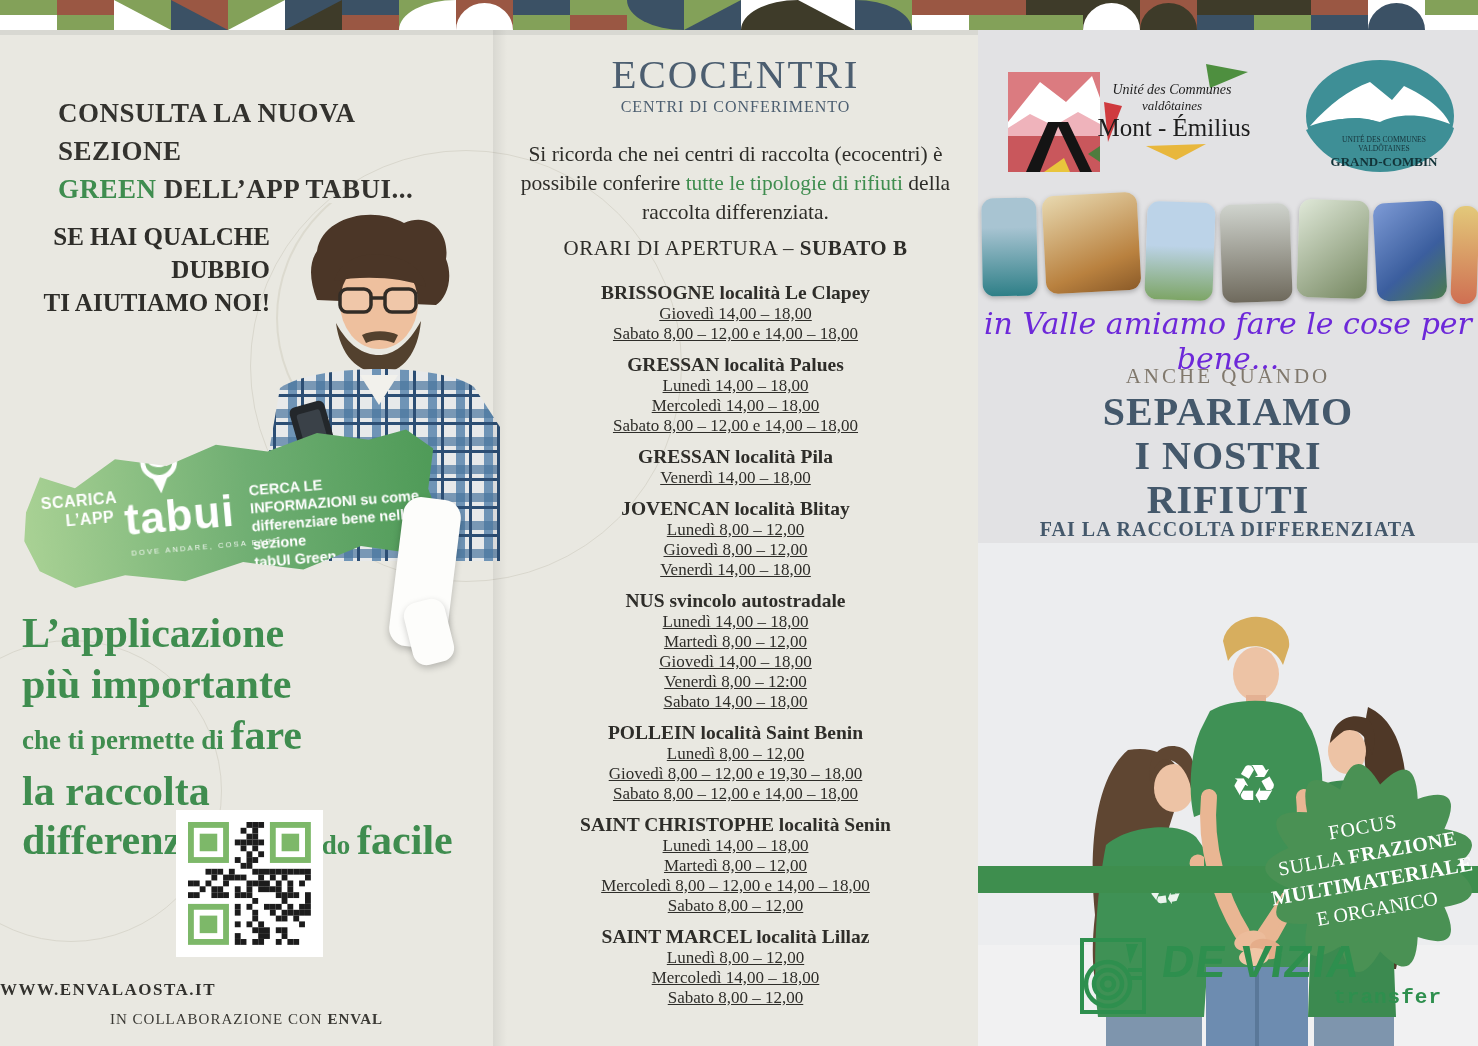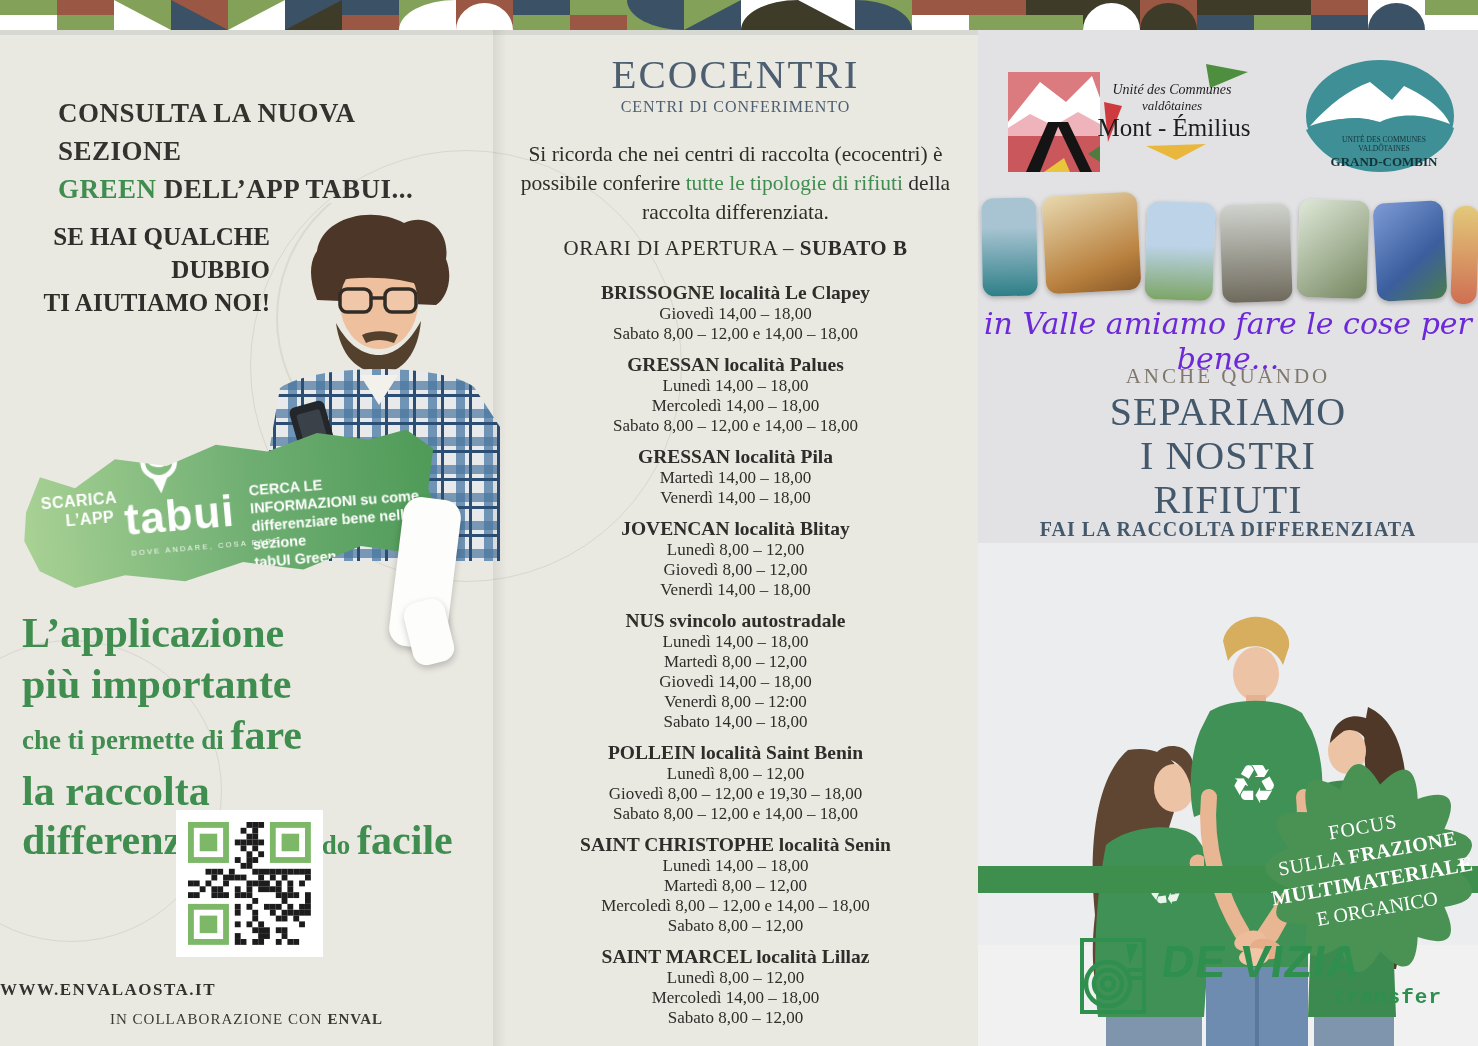--- a/index.html
+++ b/index.html
@@ -46,30 +46,30 @@
   #csub{left:493px;top:98px;width:485px;text-align:center;color:#4C5E70;
         font-size:16px;letter-spacing:1px;}
   #cintro{left:518px;top:140px;width:435px;text-align:center;color:#2e2d29;
           font-size:21.5px;line-height:29px;}
   #cintro .grn{color:#3F8D4F;}
   #orari{left:493px;top:236px;width:485px;text-align:center;color:#2e2d29;font-size:21px;letter-spacing:.5px;}
   #orari b{font-weight:bold;}
   #locations{left:493px;top:282px;width:485px;text-align:center;color:#2e2d29;}
   .loc{margin-bottom:10px;}
   .loc-name{font-weight:bold;font-size:19.5px;line-height:22px;}
-  .loc-hours{font-size:17px;line-height:20px;}
+  .loc-hours{font-size:17px;line-height:20px;text-decoration:underline;}
   
   #rightbg{left:978px;top:30px;width:500px;height:1016px;background:#e2e2e4;}
   #photobg{left:978px;top:543px;width:500px;height:503px;background:#ecedef;}
   .ptile{top:198px;height:98px;border-radius:12px;box-shadow:0 2px 5px rgba(0,0,0,.25);}
   #scriptline{left:978px;top:306px;width:500px;text-align:center;color:#6d28d9;
               font-style:italic;font-size:30px;font-family:"DejaVu Serif",serif;}
   #anche{left:978px;top:364px;width:500px;text-align:center;color:#80786c;
          font-size:21px;letter-spacing:3px;}
-  .bigline{left:978px;width:500px;text-align:center;color:#44586B;font-weight:normal;
+  .bigline{left:978px;width:500px;text-align:center;color:#44586B;font-weight:bold;
            font-size:40px;letter-spacing:1px;}
   #fai{left:978px;top:518px;width:500px;text-align:center;color:#44586B;
        font-weight:bold;font-size:20px;letter-spacing:1px;}
   #greenband{left:978px;top:866px;width:500px;height:27px;background:#3E8E4E;}
   #badge{left:1262px;top:760px;width:216px;height:216px;}
   #badgetext{left:1262px;top:760px;width:216px;height:216px;transform:rotate(-10deg);
              color:#fff;text-align:center;display:flex;flex-direction:column;
              justify-content:center;gap:4px;}
   #badgetext .f1{font-size:20px;letter-spacing:1px;}
   #badgetext .f2{font-size:20px;letter-spacing:.5px;}
@@ -368,21 +368,20 @@
         <div class="loc-hours">Sabato 8,00 – 12,00 e 14,00 – 18,00</div>
       </div>
       <div class="loc">
         <div class="loc-name">GRESSAN località Palues</div>
         <div class="loc-hours">Lunedì 14,00 – 18,00</div>
         <div class="loc-hours">Mercoledì 14,00 – 18,00</div>
         <div class="loc-hours">Sabato 8,00 – 12,00 e 14,00 – 18,00</div>
       </div>
       <div class="loc">
         <div class="loc-name">GRESSAN località Pila</div>
-        <div class="loc-hours">Martedì 14,00 – 18,00</div>
         <div class="loc-hours">Venerdì 14,00 – 18,00</div>
       </div>
       <div class="loc">
         <div class="loc-name">JOVENCAN località Blitay</div>
         <div class="loc-hours">Lunedì 8,00 – 12,00</div>
         <div class="loc-hours">Giovedì 8,00 – 12,00</div>
         <div class="loc-hours">Venerdì 14,00 – 18,00</div>
       </div>
       <div class="loc">
         <div class="loc-name">NUS svincolo autostradale</div>

